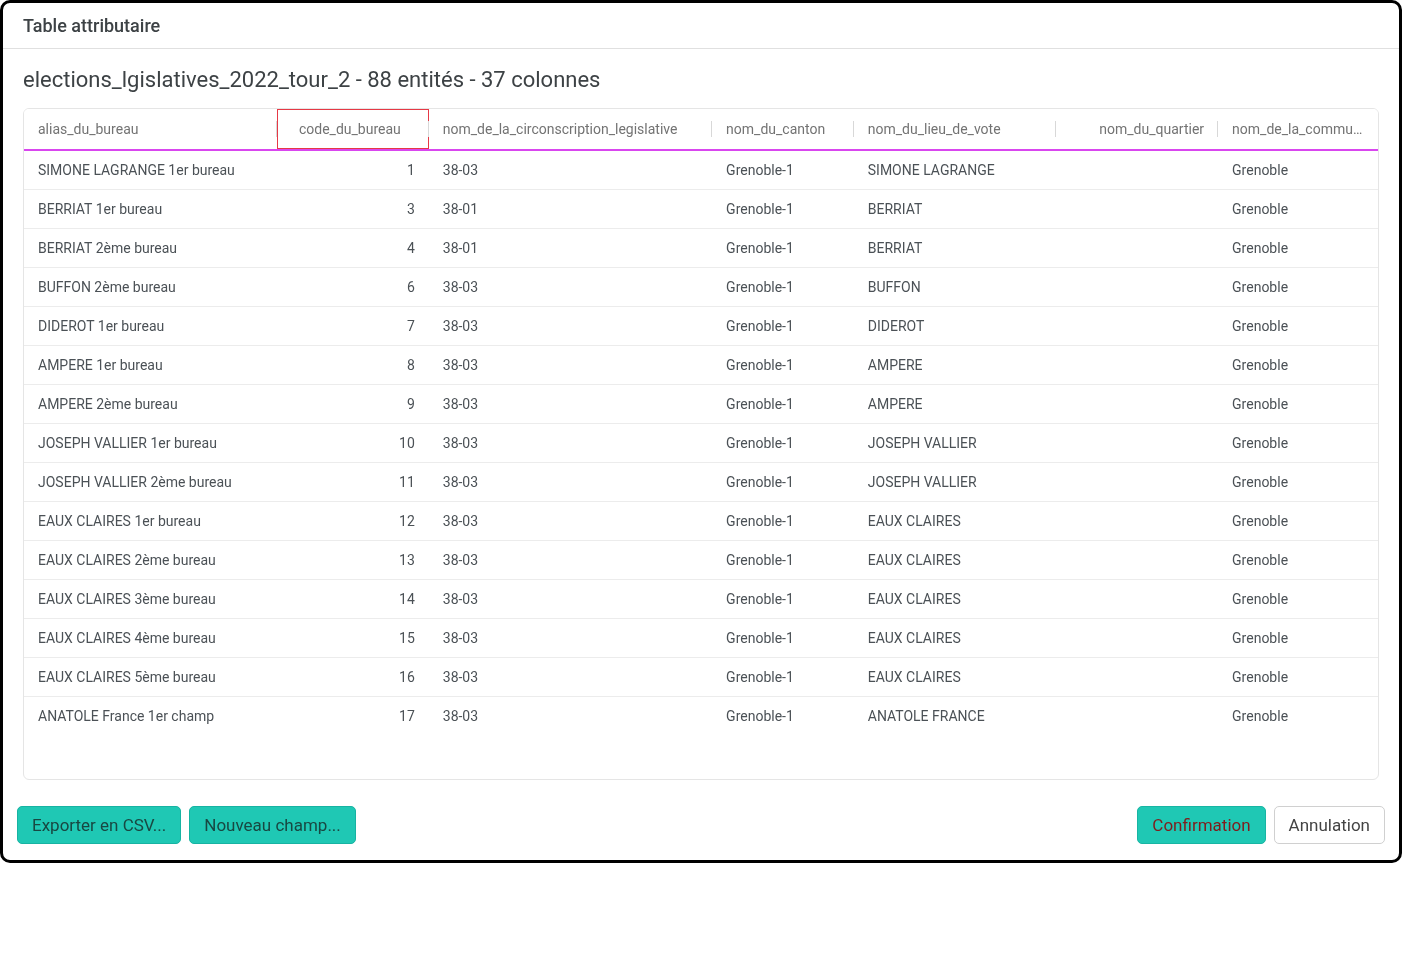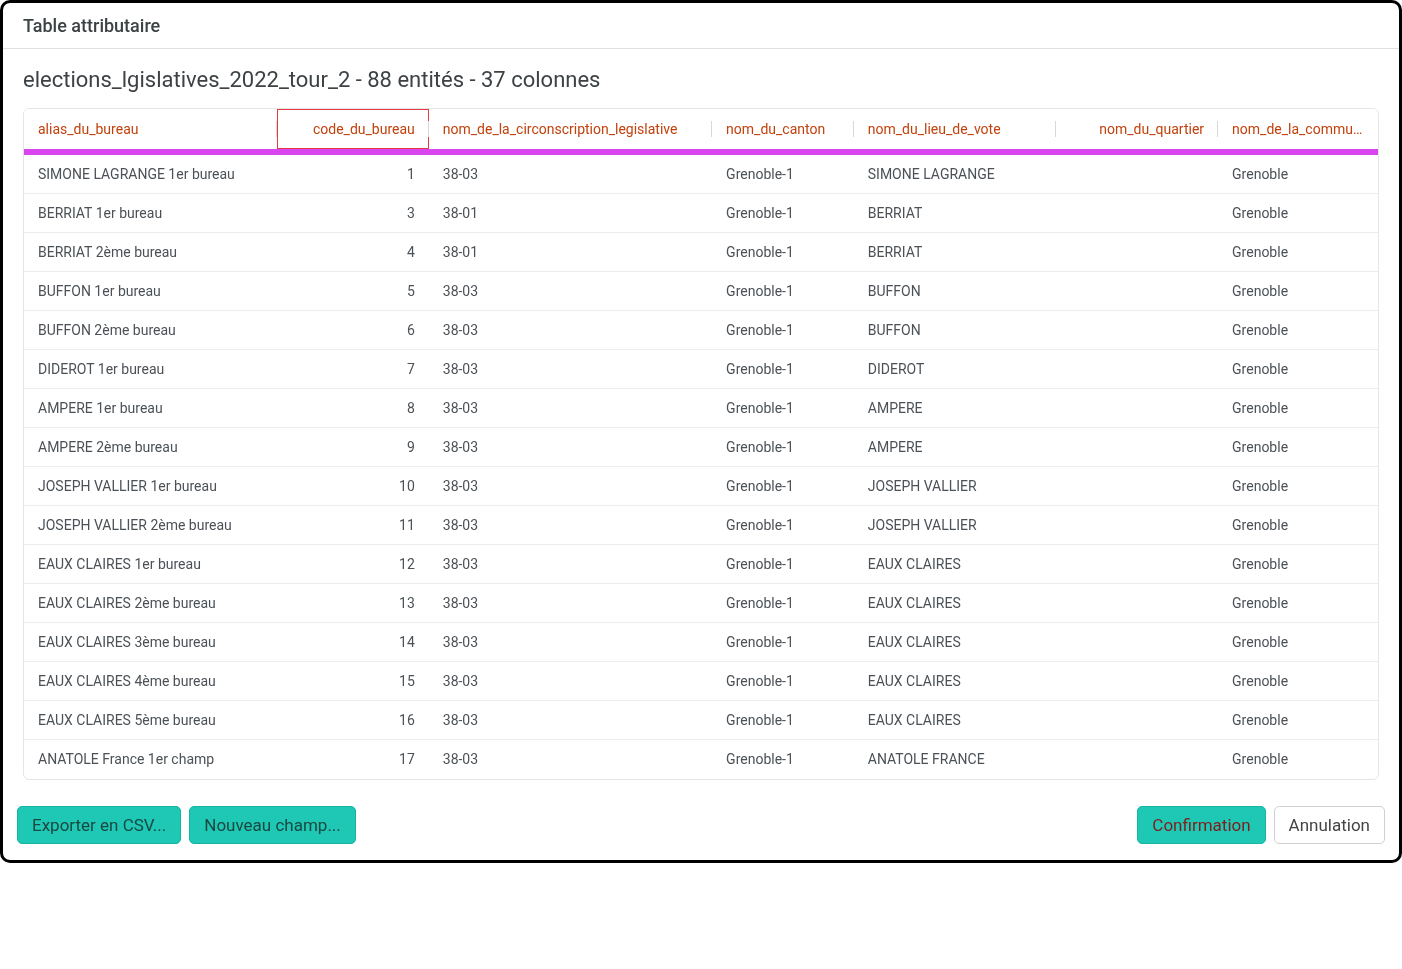--- a/index.html
+++ b/index.html
@@ -52,30 +52,30 @@
     table {
       border-collapse: collapse;
       width: 100%;
       table-layout: fixed;
       min-width: 1340px;
     }
     thead th {
       text-align: left;
       padding: 12px 14px;
       font-weight: 400;
-      color: #c2410c;
+      color: #737373;
       font-size: 14px;
-      border-bottom: 6px solid #d946ef;
+      border-bottom: 2px solid #d946ef;
       background: #fff;
       position: relative;
       white-space: nowrap;
       overflow: hidden;
       text-overflow: ellipsis;
     }
-    thead th.col-code { text-align: right; padding-left: 8px; }
+    thead th.col-code { text-align: center; padding-left: 8px; }
     thead th:not(:last-child)::after {
       content: '';
       position: absolute;
       right: 0;
       top: 30%;
       height: 40%;
       width: 1px;
       background: #d8d8d8;
     }
     .th-highlight {
@@ -190,29 +190,20 @@
             <tr>
               <td class="col-alias">BERRIAT 2ème bureau</td>
               <td class="col-code num">4</td>
               <td class="col-circ">38-01</td>
               <td class="col-canton">Grenoble-1</td>
               <td class="col-lieu">BERRIAT</td>
               <td class="col-quartier"></td>
               <td class="col-commune">Grenoble</td>
             </tr>
             <tr>
-              <td class="col-alias">BUFFON 1er bureau</td>
-              <td class="col-code num">5</td>
-              <td class="col-circ">38-03</td>
-              <td class="col-canton">Grenoble-1</td>
-              <td class="col-lieu">BUFFON</td>
-              <td class="col-quartier"></td>
-              <td class="col-commune">Grenoble</td>
-            </tr>
-            <tr>
               <td class="col-alias">BUFFON 2ème bureau</td>
               <td class="col-code num">6</td>
               <td class="col-circ">38-03</td>
               <td class="col-canton">Grenoble-1</td>
               <td class="col-lieu">BUFFON</td>
               <td class="col-quartier"></td>
               <td class="col-commune">Grenoble</td>
             </tr>
             <tr>
               <td class="col-alias">DIDEROT 1er bureau</td>

